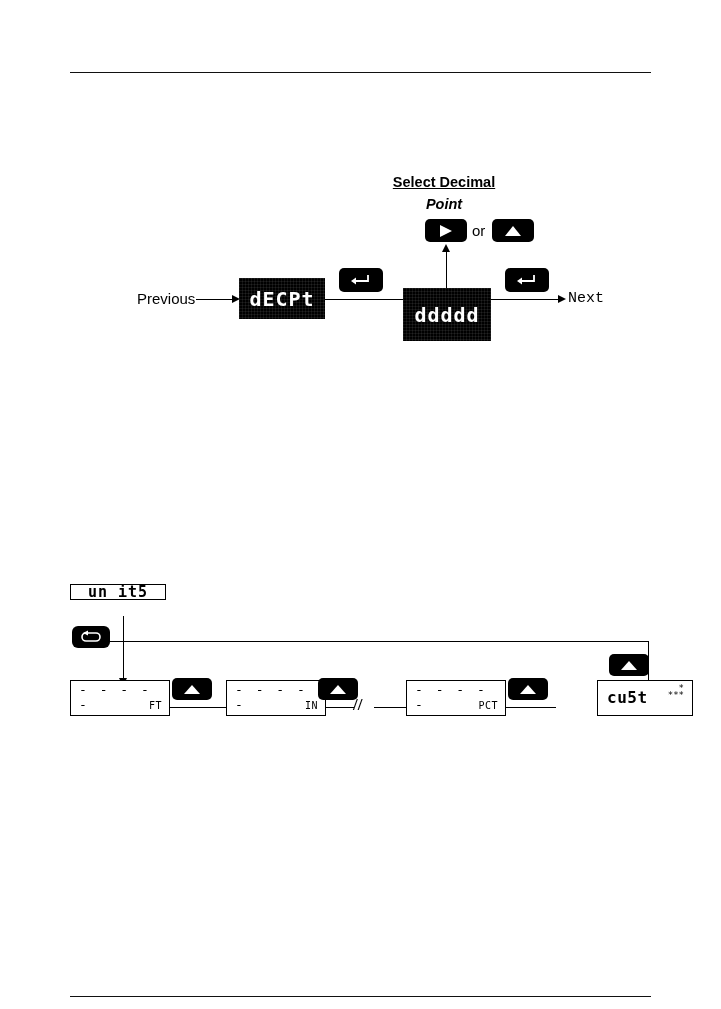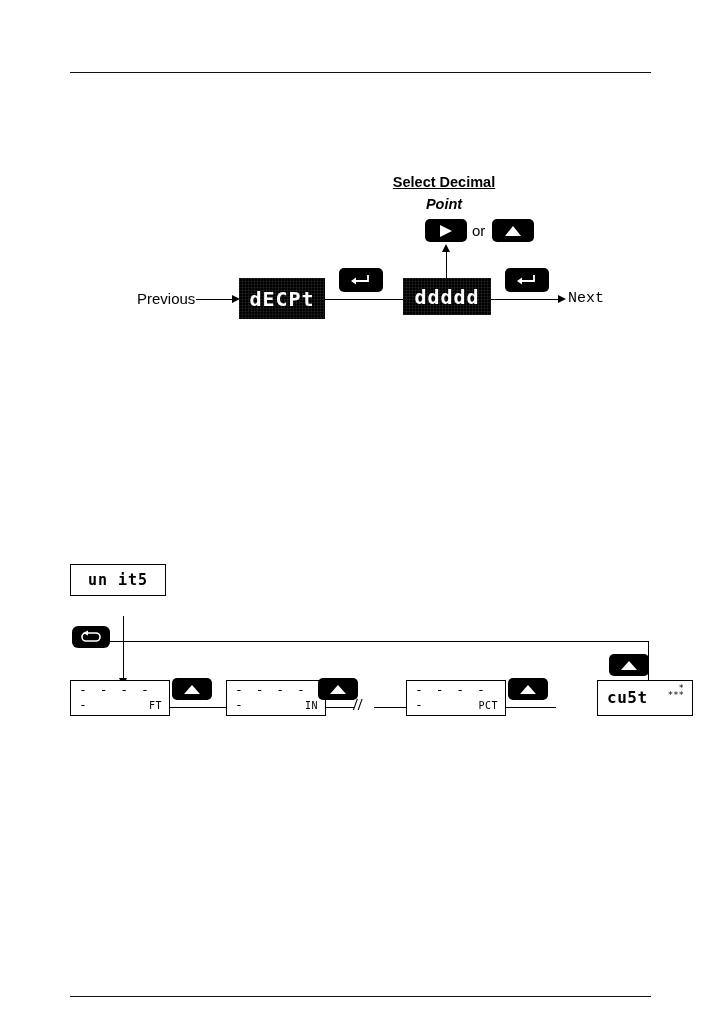--- a/index.html
+++ b/index.html
@@ -223,36 +223,36 @@
 
 <div class="key" style="left:339px; top:268px; width:44px; height:24px;">
   <svg width="22" height="14" viewBox="0 0 22 14">
     <path d="M18 2 L18 8 L5 8" stroke="#ffffff" stroke-width="1.8" fill="none"></path>
     <polygon points="6,4.5 6,11.5 1,8" fill="#ffffff"></polygon>
   </svg>
 </div>
 
 <div class="hline" style="left:325px; top:299px; width:78px;"></div>
 
-<div class="led" style="left:403px; top:278px; width:88px; height:37px;">
+<div class="led" style="left:403px; top:288px; width:88px; height:53px;">
   <span style="font-size:20px;">ddddd</span>
 </div>
 
 <div class="key" style="left:505px; top:268px; width:44px; height:24px;">
   <svg width="22" height="14" viewBox="0 0 22 14">
     <path d="M18 2 L18 8 L5 8" stroke="#ffffff" stroke-width="1.8" fill="none"></path>
     <polygon points="6,4.5 6,11.5 1,8" fill="#ffffff"></polygon>
   </svg>
 </div>
 
 <div class="hline" style="left:491px; top:299px; width:70px;"></div>
 <div class="arrowhead-right" style="left:558px; top:294.5px;"></div>
 <div class="plain-label" style="left:568px; top:290px;font-family:Liberation Mono, monospace;">Next</div>
 
-<div class="units-box" style="left:70px; top:564px; width:96px; height:32px;">
+<div class="units-box" style="left:70px; top:584px; width:96px; height:16px;">
   <span>un it5</span>
 </div>
 
 <div class="key" style="left:72px; top:626px; width:38px; height:22px; border-radius:6px;">
   <svg width="24" height="14" viewBox="0 0 24 14">
     <path d="M7 3 L17 3 A4 4 0 0 1 17 11 L7 11 A4 4 0 0 1 7 3 Z" stroke="#ffffff" stroke-width="1.6" fill="none"></path>
     <polygon points="9,0.5 9,5.5 4,3" fill="#ffffff"></polygon>
   </svg>
 </div>
 

